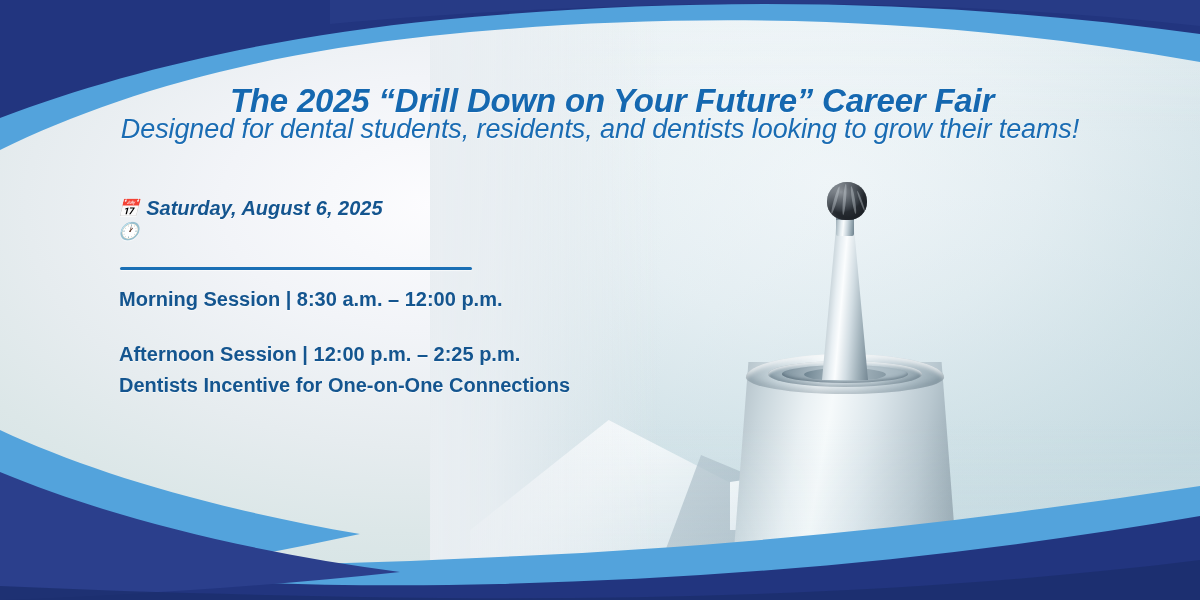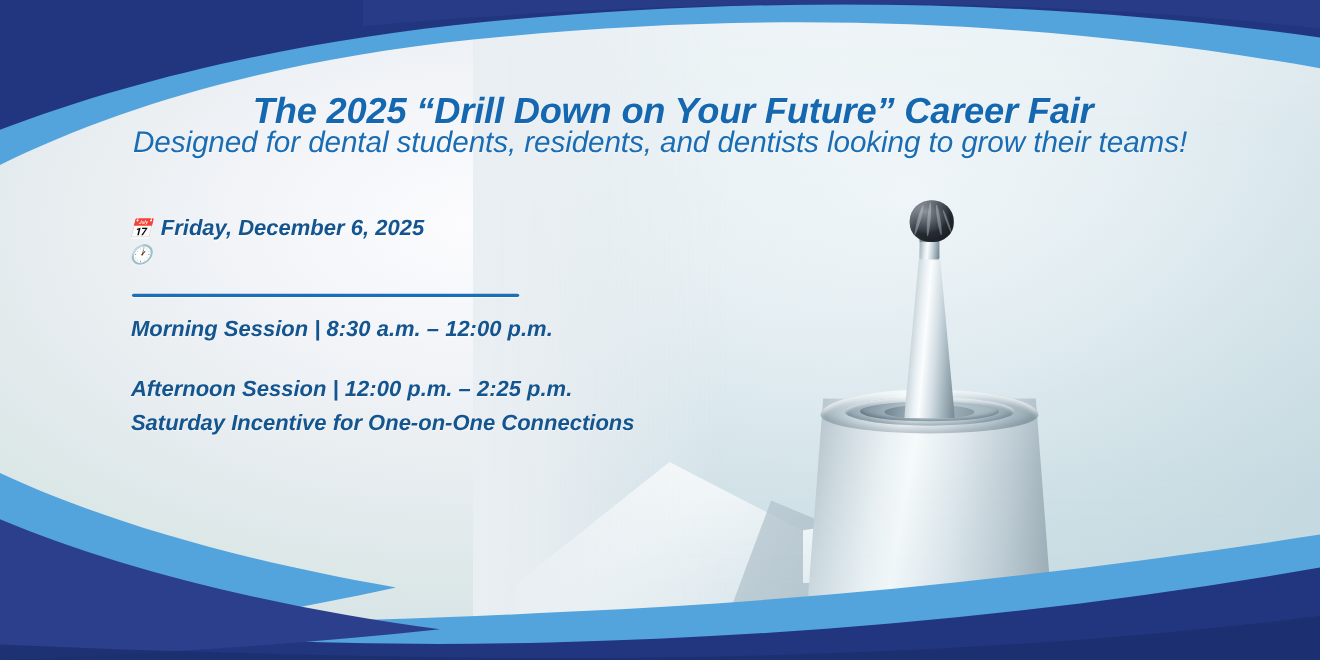--- a/index.html
+++ b/index.html
@@ -196,21 +196,21 @@
     width:352px; height:3px;
     background:linear-gradient(90deg,#1a6fb5,#1a6fb5);
     border-radius:2px;
     box-shadow:0 1px 1px rgba(255,255,255,.6);
   }
 
   .sessions { position:absolute; left:119px; top:284px; }
   .session-block { margin-bottom:24px; }
   .session-block:last-child { margin-bottom:0; }
   .session-line {
-    font-size:20px; font-weight:bold; font-style:italic;
+    font-size:20px; font-weight:bold; 
     color:#14558f; line-height:1.55;
     white-space:nowrap;
     text-shadow:0 1px 1px rgba(255,255,255,.6);
   }
 </style>
 </head>
 <body>
 
 <div id="banner">
 
@@ -262,33 +262,33 @@
 
   <div class="content">
 
     <div class="title">The 2025 “Drill Down on Your Future” Career Fair</div>
 
     <div class="subtitle">Designed for dental students, residents, and dentists looking to grow their teams!</div>
 
     <div class="datetime">
       <div class="dt-row">
         <span class="dt-icon">📅</span>
-        <span>Friday, December 6, 2025</span>
+        <span>Saturday, August 6, 2025</span>
       </div>
       <div class="dt-row">
         <span class="dt-icon">🕐</span>
       </div>
     </div>
 
     <div class="divider"></div>
 
     <div class="sessions">
       <div class="session-block">
         <div class="session-line">Morning Session | 8:30 a.m. – 12:00 p.m.</div>
       </div>
       <div class="session-block">
         <div class="session-line">Afternoon Session | 12:00 p.m. – 2:25 p.m.</div>
-        <div class="session-line">Saturday Incentive for One-on-One Connections</div>
+        <div class="session-line">Dentists Incentive for One-on-One Connections</div>
       </div>
     </div>
 
   </div>
 </div>
 
 </body></html>

